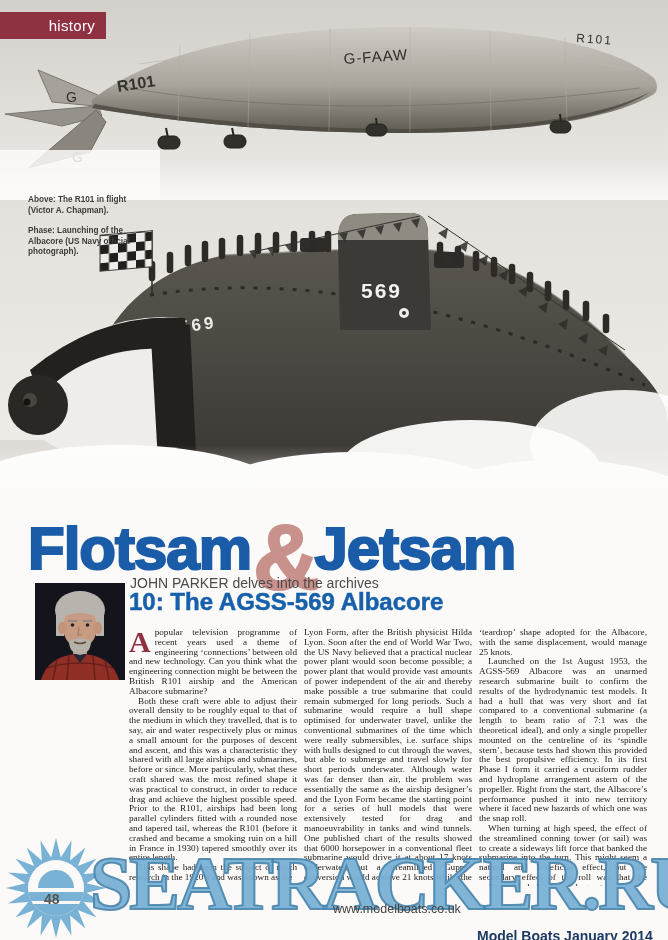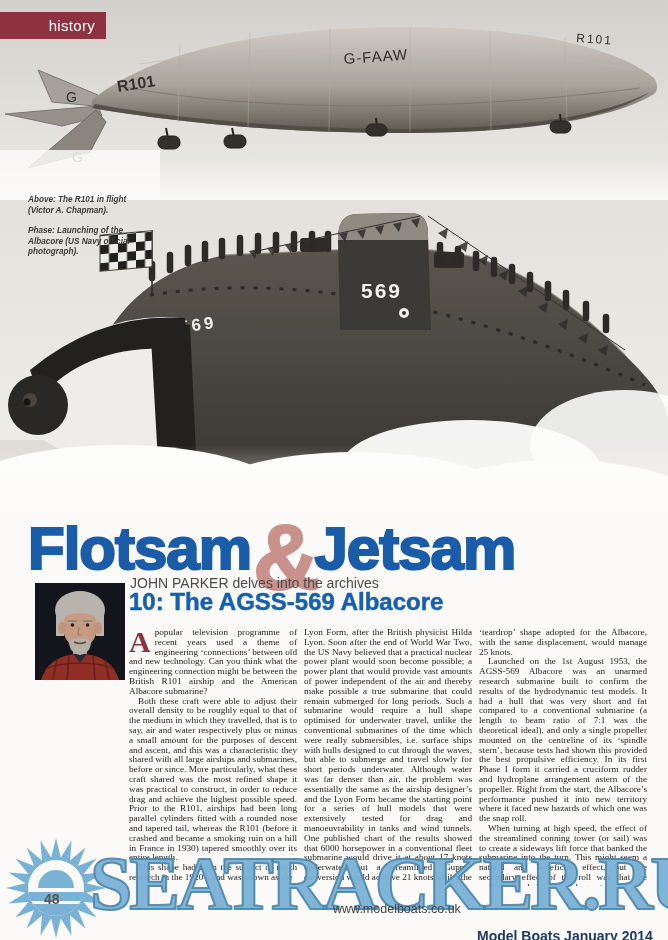--- a/index.html
+++ b/index.html
@@ -8,21 +8,21 @@
   .abs{position:absolute;}
 
   
   #history-tab{left:0;top:12px;width:106px;height:27px;background:#8e3242;color:#fff;
     display:flex;align-items:center;justify-content:flex-end;padding-right:11px;
     box-sizing:border-box;font-size:15px;letter-spacing:.3px;z-index:4;}
 
   
   #captions{left:28px;top:195px;width:110px;z-index:3;color:#3d3b39;
     font-size:8.2px;line-height:10.5px;font-weight:bold;}
-  #captions p{margin:0 0 10px 0;font-style:italic;}
+  #captions p{margin:0 0 10px 0;}
 
   
   #main-title{left:28px;top:503px;width:630px;display:flex;align-items:center;z-index:3;}
   .title-word{font-size:60px;font-weight:bold;color:#1a5ca8;-webkit-text-stroke:2.2px #1a5ca8;
     letter-spacing:-1px;line-height:1;}
   .title-amp{font-size:92px;font-weight:bold;color:#c9918b;-webkit-text-stroke:2px #c9918b;
     line-height:1;margin:0 -5px 0 2px;position:relative;top:8px;}
 
   #byline{left:130px;top:575px;font-size:14px;color:#4a4a4a;z-index:3;}
   #heading{left:129px;top:588px;font-size:24px;font-weight:bold;color:#1760ab;

